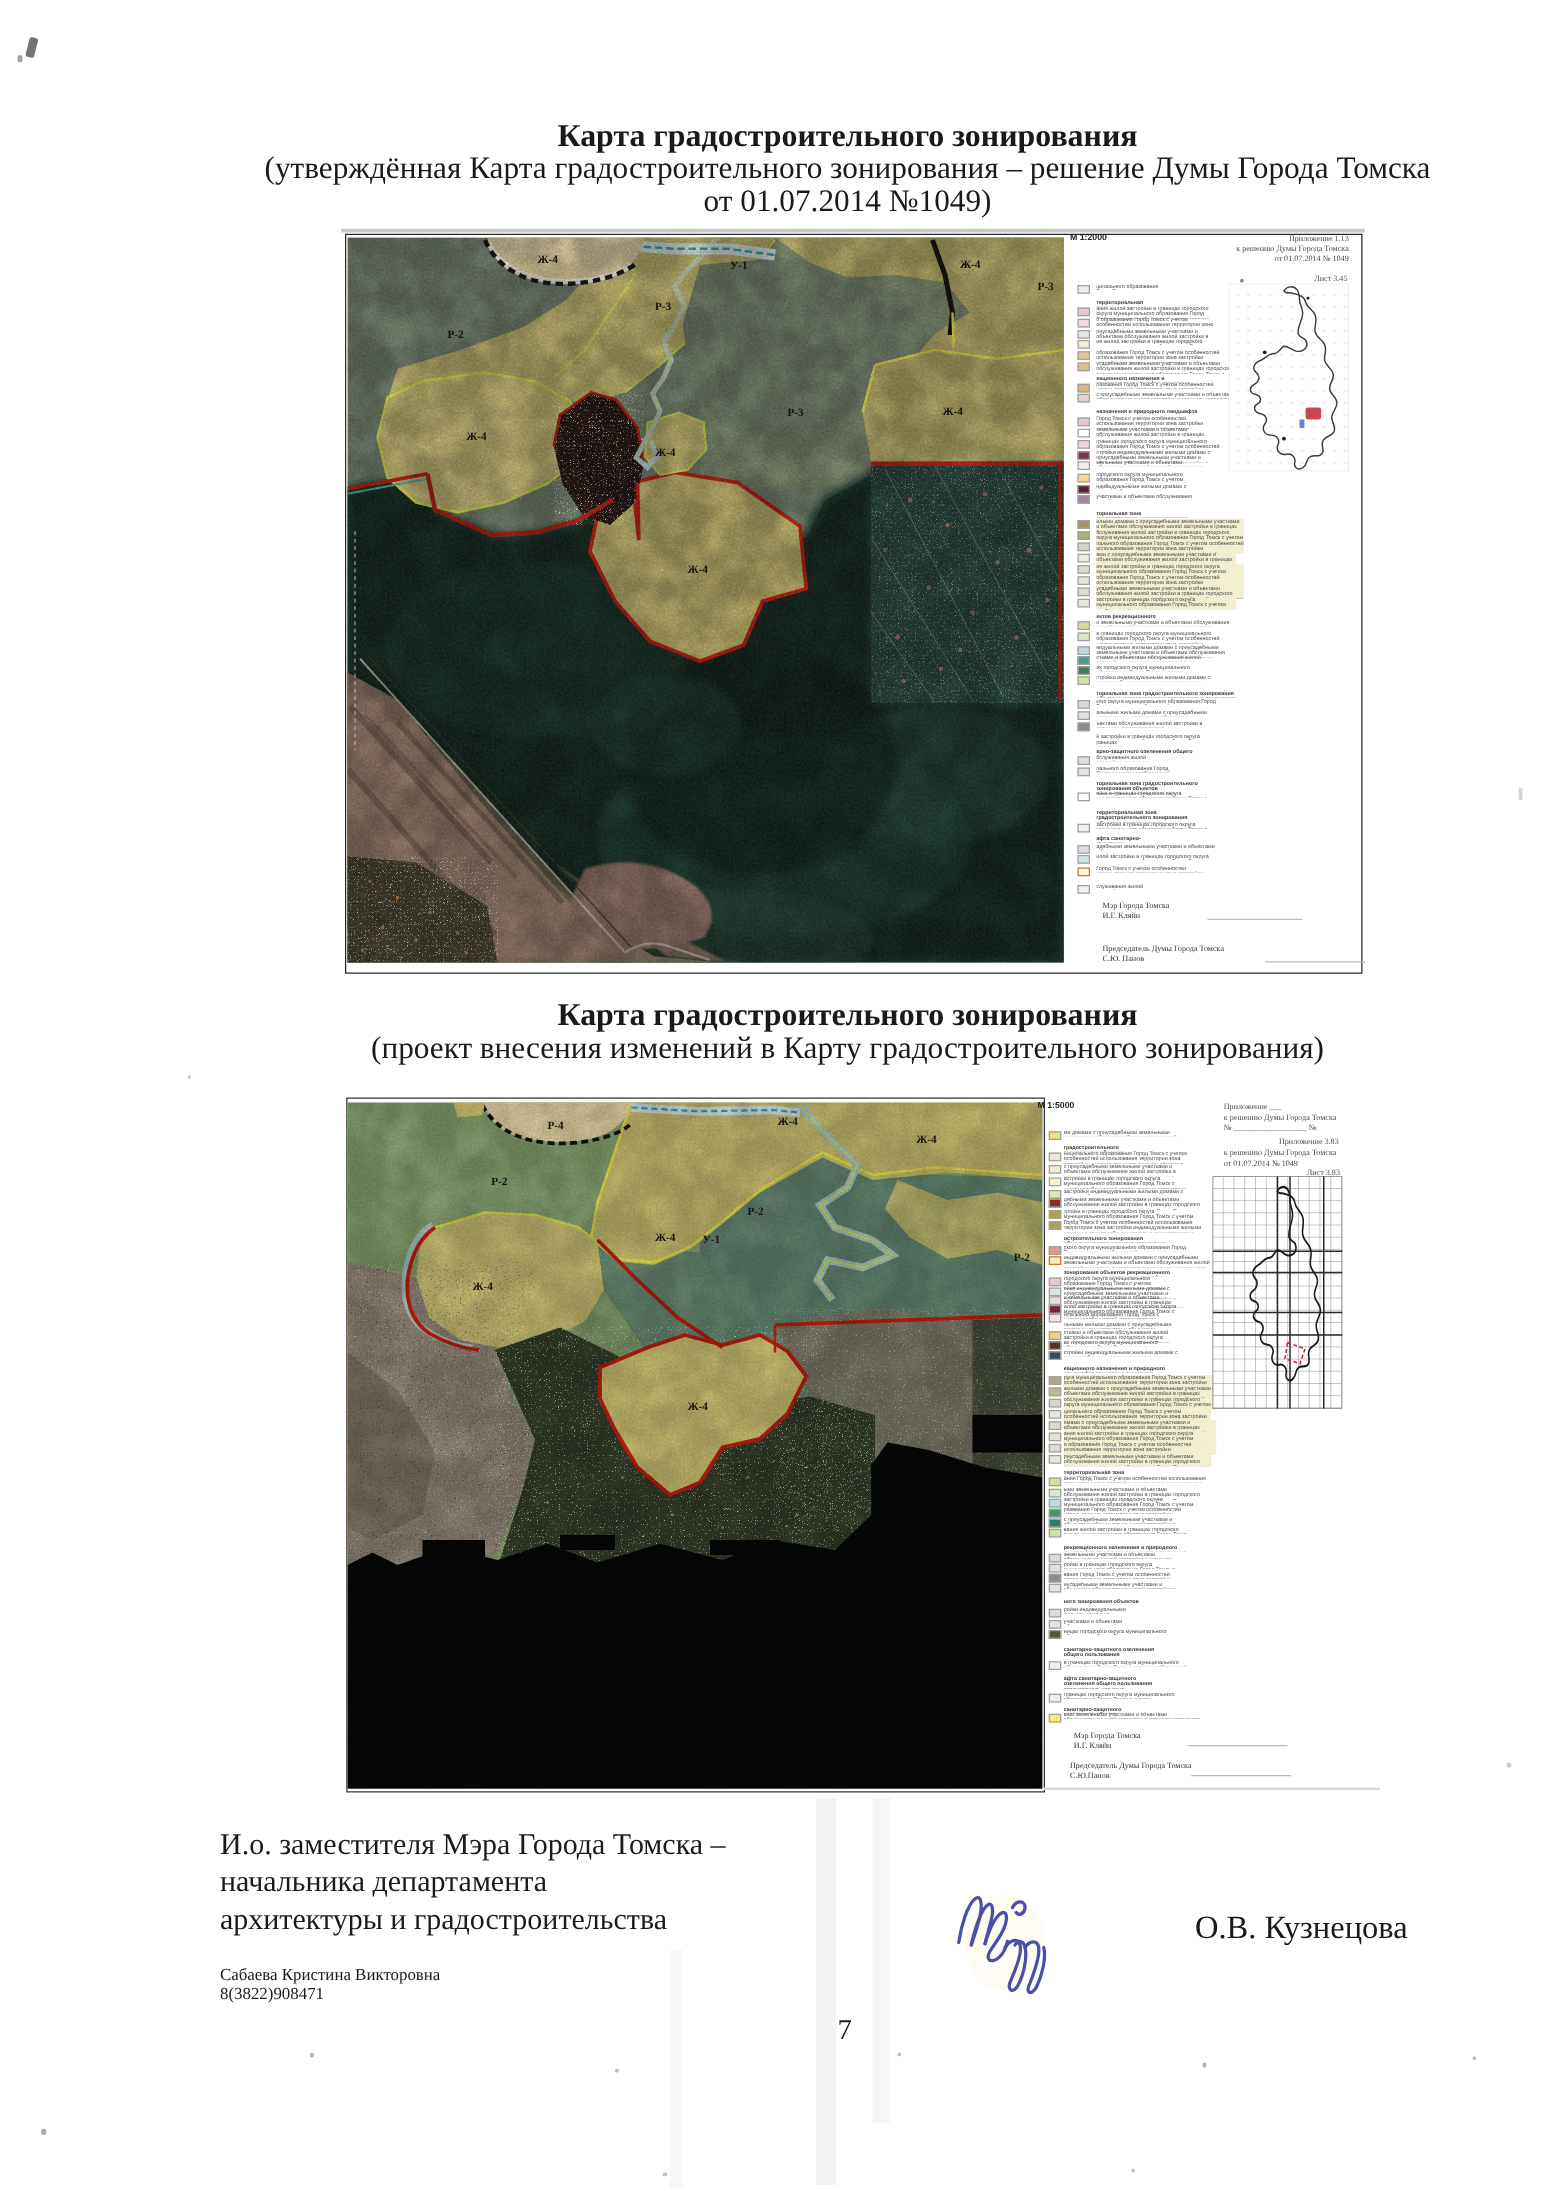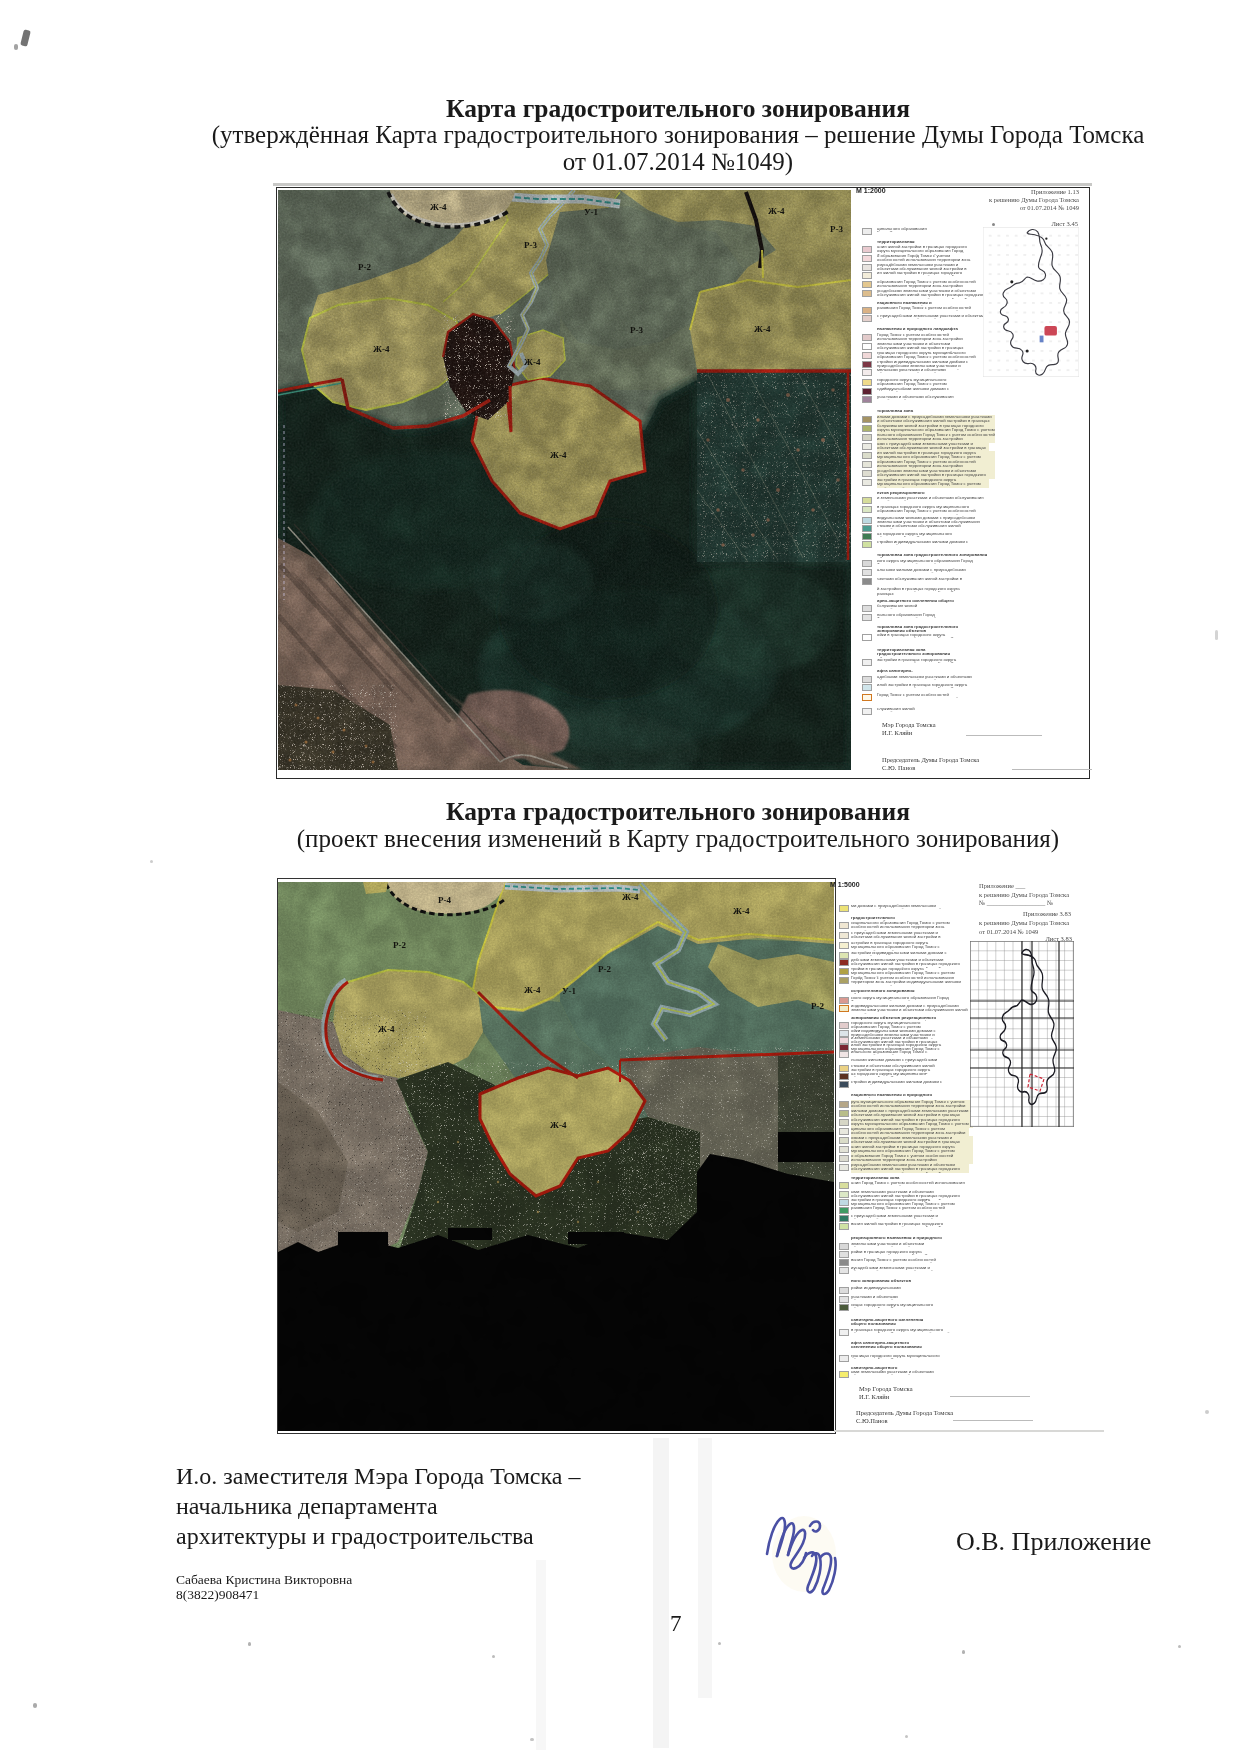--- a/index.html
+++ b/index.html
@@ -680,21 +680,21 @@
       <line x1="0" y1="109" x2="104" y2="109"></line>
       <line x1="0" y1="127" x2="104" y2="127"></line>
     </g>
 <g transform="translate(16,6) scale(0.78,1.02)">
       <path d="M46,6 C48,2 54,1 57,5 C60,9 58,14 60,18 C62,22 62,27 60,31 C59,35 57,38 58,42 C60,46 64,44 65,49 C66,54 61,57 56,56 C52,55 50,52 46,52 C43,53 42,58 38,58 C32,58 30,63 26,64 C21,66 19,71 23,74 C27,77 25,82 21,84 C17,86 17,91 22,92 C27,93 28,98 24,100 C20,102 21,107 26,108 C31,109 33,113 30,117 C27,121 30,126 35,126 C40,126 43,130 41,134 C39,139 43,143 48,142 C53,141 56,145 55,149 C54,153 58,156 62,153 C66,150 64,146 68,144 C72,142 76,145 78,141 C80,137 76,134 79,130 C82,126 87,127 88,122 C89,117 85,115 86,110 C87,105 91,103 90,98 C89,93 84,92 84,87 C84,82 88,80 87,75 C86,70 81,69 80,64 C79,59 82,56 80,51 C78,46 73,45 72,40 C71,35 74,31 72,26 C70,21 65,20 64,15 C63,10 58,9 54,8 C50,7 47,8 46,6 Z" fill="none" stroke="#1a1a22" stroke-width="1.6"></path>
     </g>
 <path d="M60,133 L74,138 L70,150 L58,146 Z" fill="none" stroke="#cc2233" stroke-width="1.2" stroke-dasharray="3,2"></path>
 </svg>
 <div class="abs t" style="left:176px;top:1461px;font-size:24px;line-height:30px;">И.о. заместителя Мэра Города Томска –<br>начальника департамента<br>архитектуры и градостроительства</div>
 <div class="abs t" style="left:176px;top:1572px;font-size:13.5px;line-height:15px;">Сабаева Кристина Викторовна<br>8(3822)908471</div>
-<div class="abs t" style="left:956px;top:1527px;font-size:26px;">О.В. Приложение</div>
+<div class="abs t" style="left:956px;top:1527px;font-size:26px;">О.В. Кузнецова</div>
 <div class="abs t" style="left:670px;top:1611px;font-size:23px;">7</div>
 
 <svg class="abs" style="left:764px;top:1506px;" width="80" height="94" viewBox="0 0 80 94" xmlns="http://www.w3.org/2000/svg">
 <ellipse cx="40" cy="48" rx="32" ry="38" fill="#faf6e2" opacity="0.4"></ellipse>
 <g fill="none" stroke="#4a50a4" stroke-width="2.6" stroke-linecap="round">
 <path d="M3,48 C5,34 10,18 16,13 C21,9 22,18 20,27 C18,36 15,44 13,50"></path>
 <path d="M13,50 C16,36 21,22 26,18 C30,15 31,22 29,30 C27,38 25,44 24,49"></path>
 <path d="M24,49 C28,36 33,26 38,24 C42,23 42,30 39,37 C36,44 31,50 28,55 C25,60 27,64 32,62 C37,60 41,53 42,47"></path>
 <path d="M46,20 C49,14 56,14 56,20 C56,25 51,27 49,24"></path>
 <path d="M40,52 C44,46 50,44 52,50 C54,57 48,70 44,80 C42,86 46,89 50,83 C55,74 58,60 56,52 C55,46 50,46 48,50"></path>

